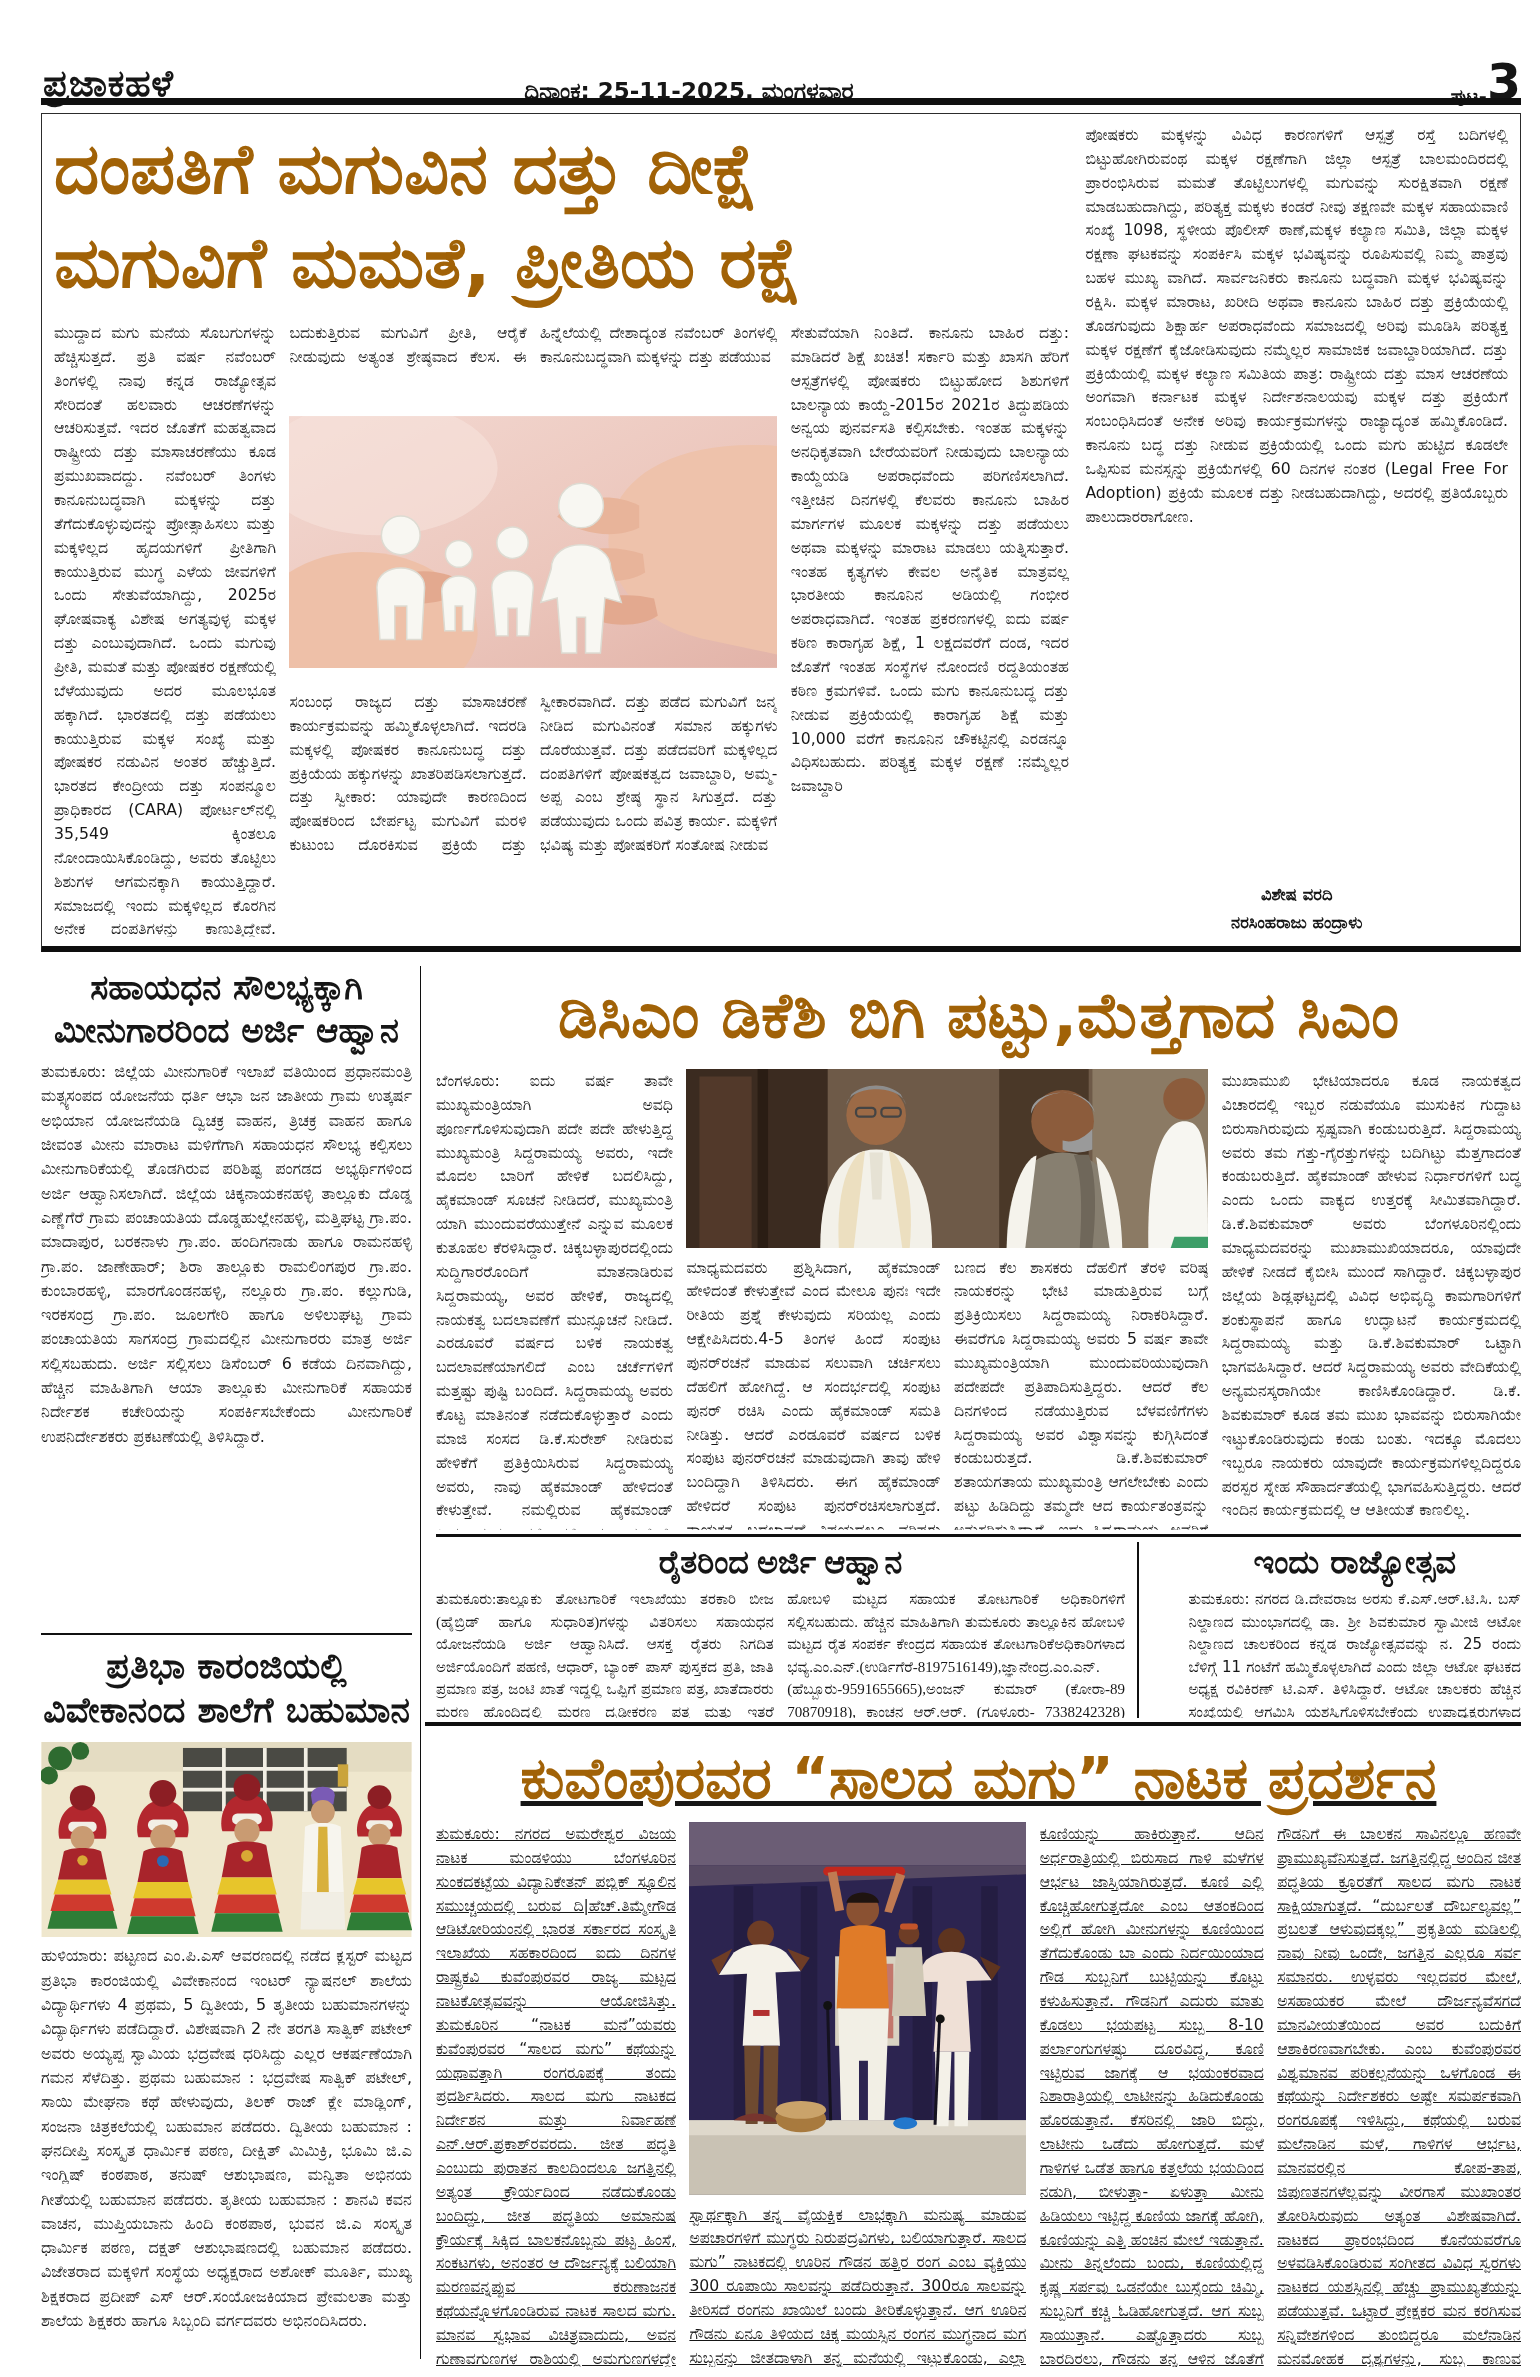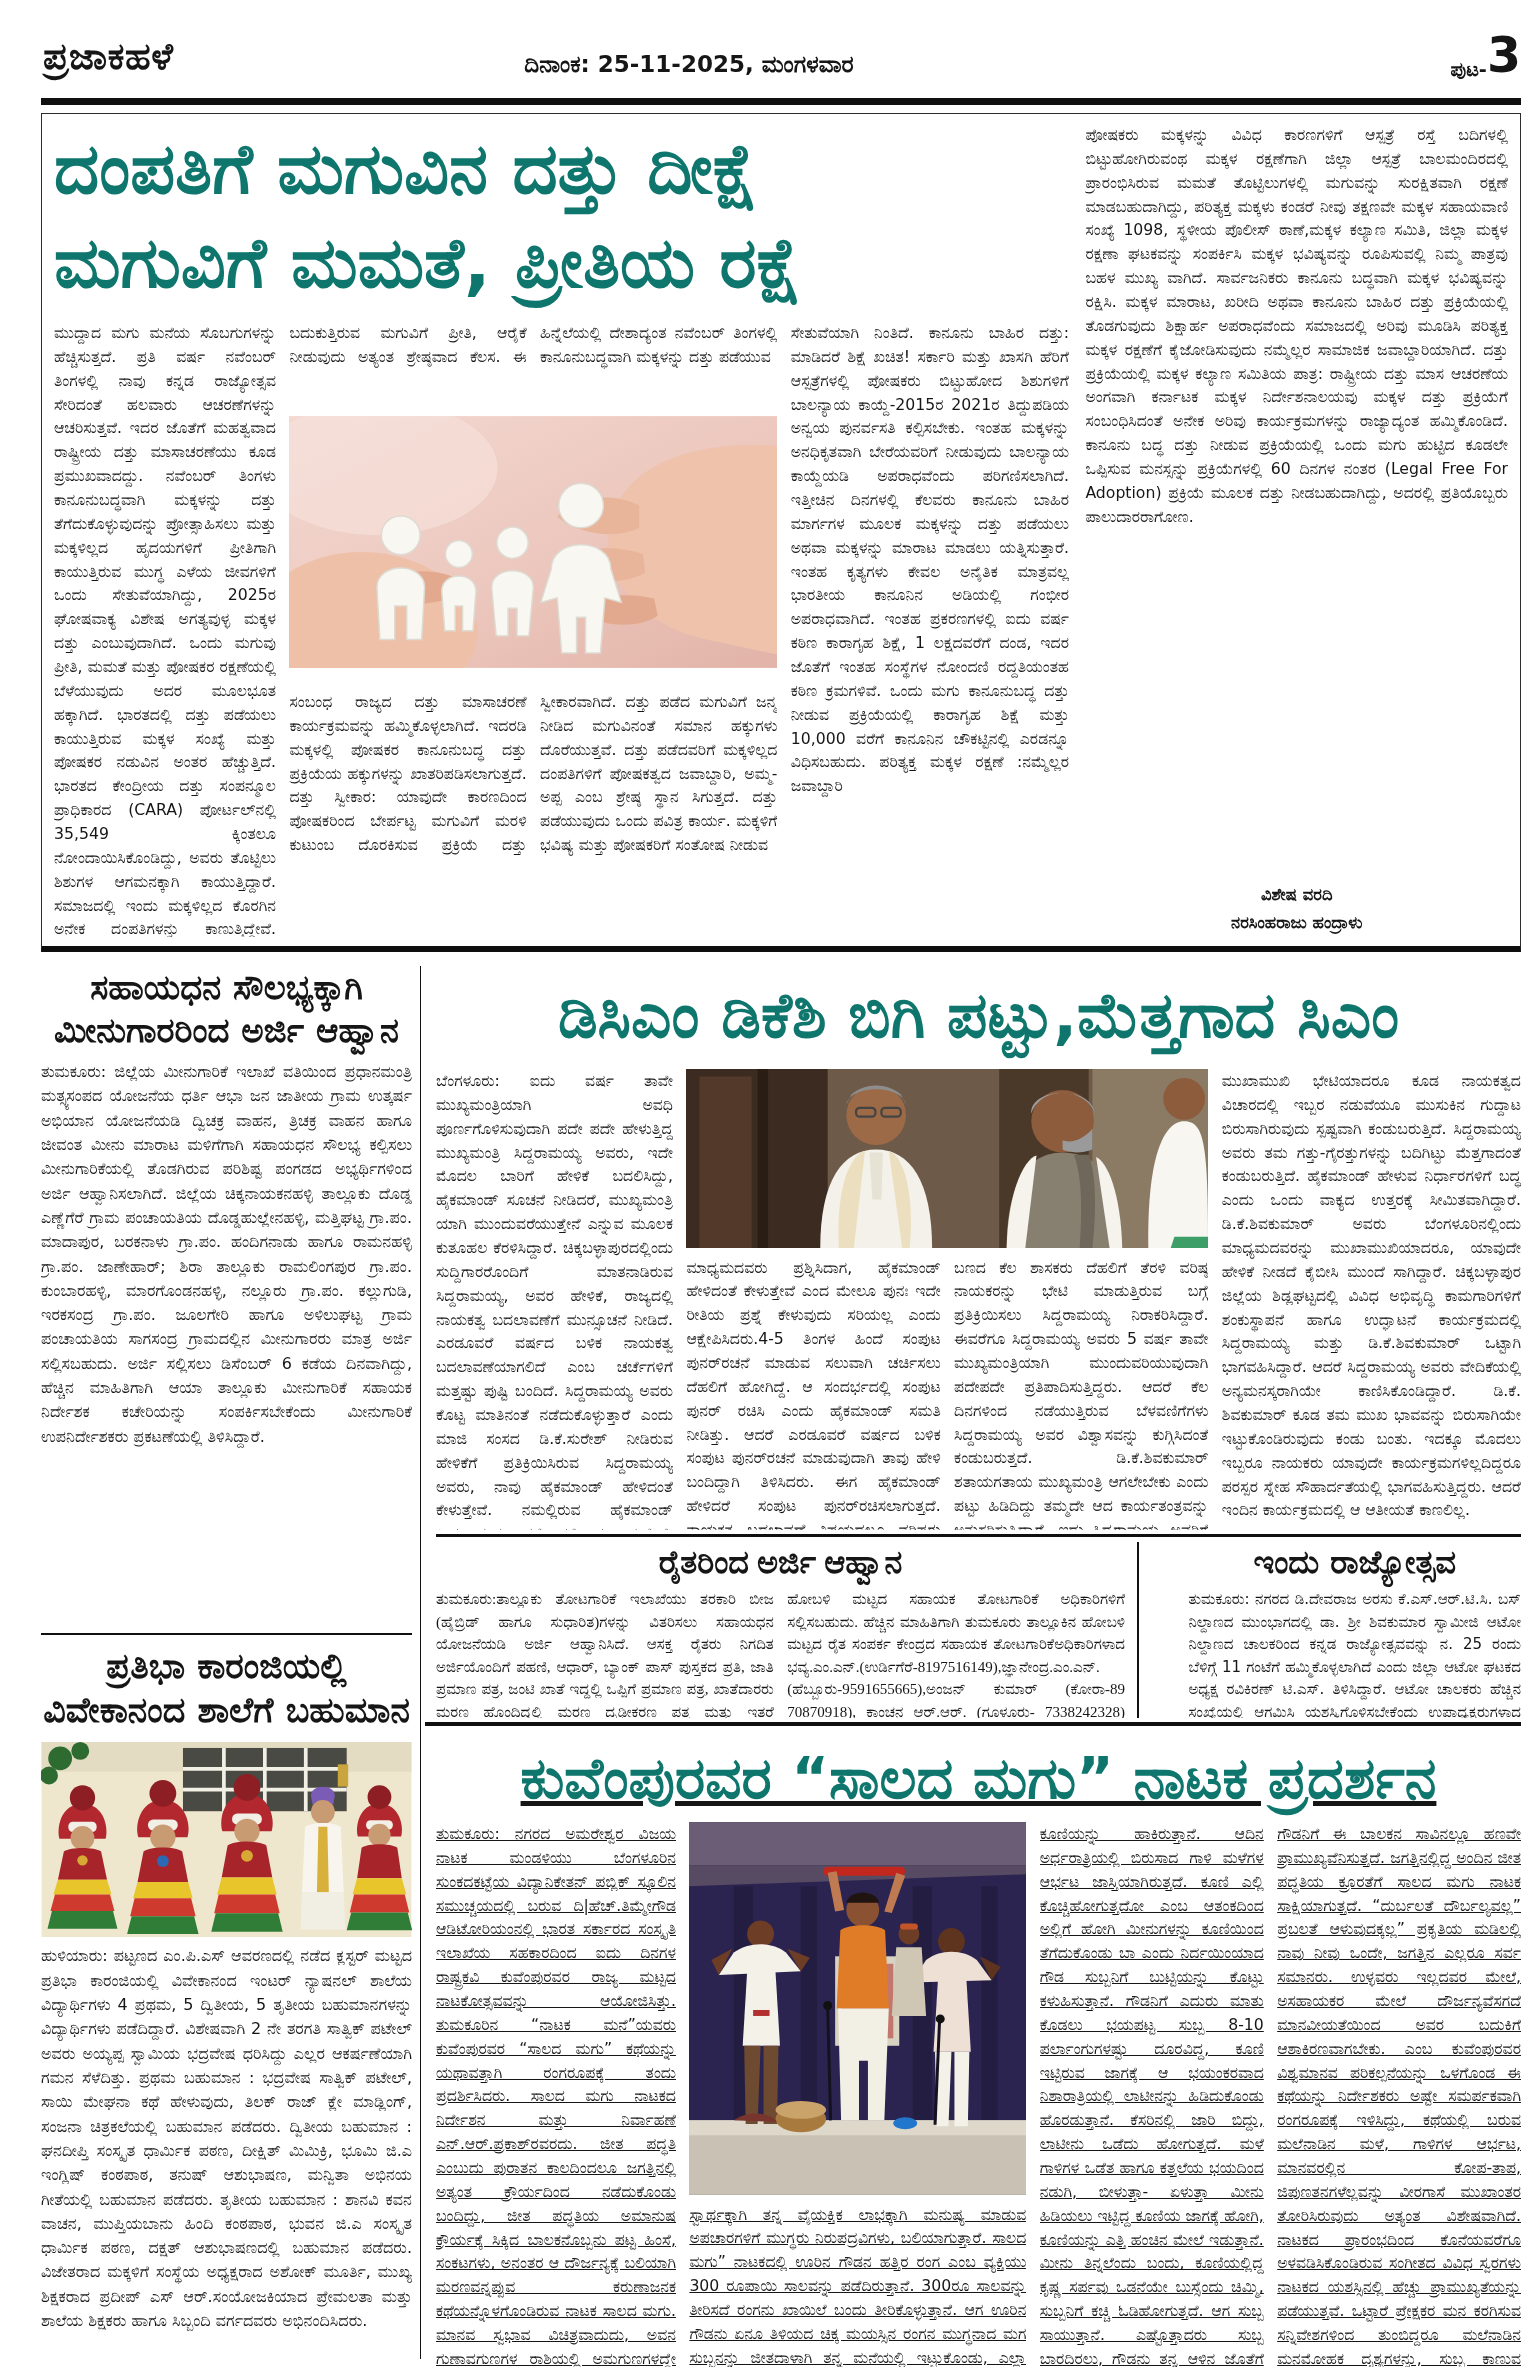--- a/index.html
+++ b/index.html
@@ -10,21 +10,21 @@
   .hdr{display:flex;align-items:flex-end;justify-content:space-between;}
   .masthead{font-size:37px;font-weight:900;letter-spacing:0.7px;}
   .dateline{font-size:23px;font-weight:bold;}
   .pageno{display:flex;align-items:flex-end;line-height:.9;}
   .pageno .lbl{font-size:19.4px;font-weight:bold;}
   .pageno .num{font-size:49px;font-weight:900;}
   .dblrule{height:5.2px;border-top:5.2px solid #101010;border-bottom:2.2px solid #101010;}
   
   .body-txt{font-size:15.7px;line-height:1.52;text-align:justify;overflow:hidden;}
   .body-sm{font-size:15px;line-height:1.5;text-align:justify;overflow:hidden;}
-  .hl-red{color:#0f766e;font-weight:900;}
+  .hl-red{color:#a16207;font-weight:900;}
   .hl-blk{font-weight:900;text-align:center;line-height:1.25;}
   .rule{border-top:3px solid #101010;}
   .vline{border-left:1.5px solid #101010;}
   
   .top-article{border:1.5px solid #2c2c2c;border-bottom:6px solid #0e0e0e;padding:9px 12px;display:flex;gap:16.4px;}
   .ta-left{width:1015px;display:flex;flex-direction:column;}
   .main-hl{font-size:70px;line-height:1.34;white-space:nowrap;}
   .ta-cols{display:flex;gap:13.4px;margin-top:10.4px;flex:1;min-height:0;}
   .two-col{column-count:2;column-gap:13.4px;}
   .photo-frame{display:block;}
@@ -36,21 +36,21 @@
   .play-hl-red{font-size:57px;white-space:nowrap;text-align:center;}
   .row{display:flex;gap:13.4px;}
   .col{min-width:0;}
   svg{display:block;}
 </style>
 </head>
 <body>
 
 <div class="page">
 
-  <div class="abs hdr" style="left:43px;top:9px;width:1478px;height:69px;">
+  <div class="abs hdr" style="left:43px;top:36px;width:1478px;height:69px;">
     <div class="masthead">ಪ್ರಜಾಕಹಳೆ</div>
     <div class="dateline" style="margin-left:-246px;">ದಿನಾಂಕ: 25-11-2025, ಮಂಗಳವಾರ</div>
     <div class="pageno">
       <span class="lbl">ಪುಟ-</span>
       <span class="num">3</span>
     </div>
   </div>
   <div class="abs dblrule" style="left:41px;top:98px;width:1480px;"></div>
 
   <div class="abs top-article" style="left:41px;top:113px;width:1480px;height:839px;">

